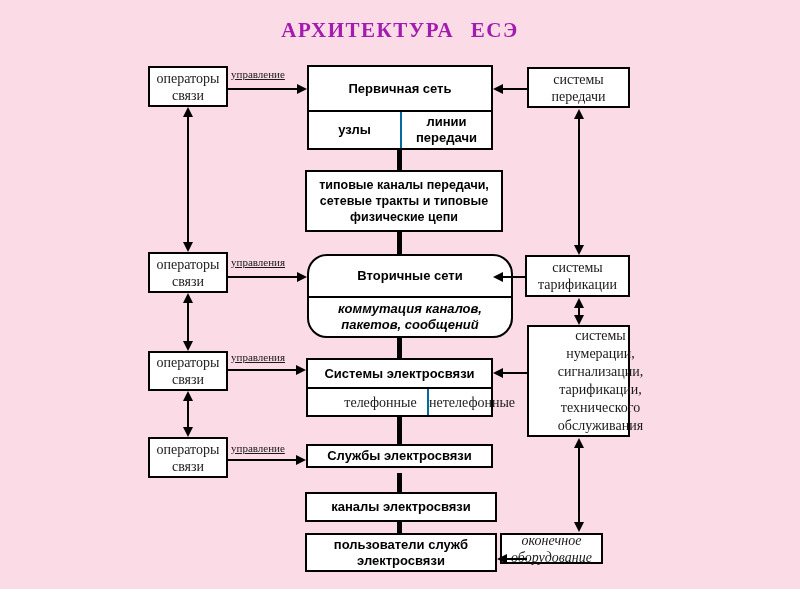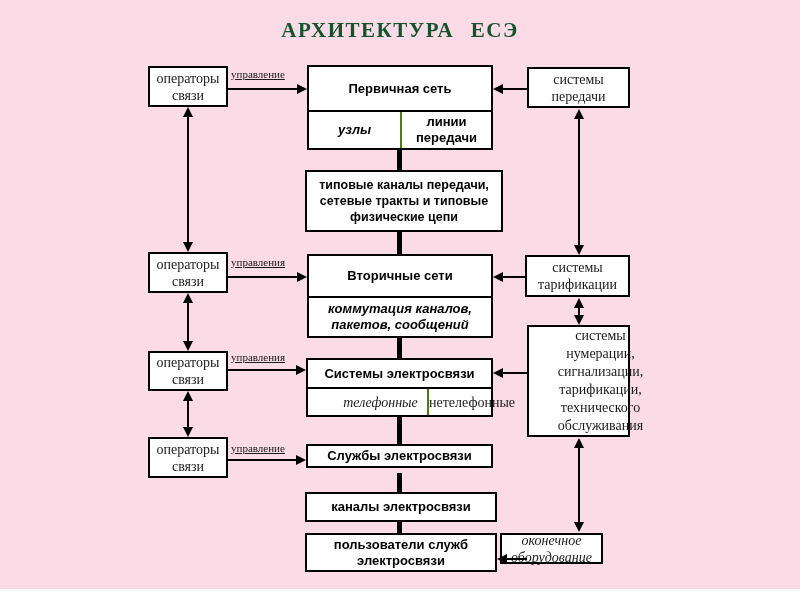--- a/index.html
+++ b/index.html
@@ -14,21 +14,21 @@
     position:absolute;left:0;top:589px;width:800px;height:11px;background:#ffffff;
   }
   .slide-title{
     position:absolute;left:0;top:18px;width:800px;
     text-align:center;
     font-family:"Liberation Serif", serif;
     font-weight:bold;
     font-size:21px;
     letter-spacing:1.5px;
     word-spacing:10px;
-    color:#14532d;
+    color:#a21caf;
   }
   .box{
     position:absolute;
     background:#ffffff;
     border:2px solid #000;
     box-sizing:border-box;
     display:flex;
     align-items:center;
     justify-content:center;
     text-align:center;
@@ -38,21 +38,21 @@
   .container-box{
     position:absolute;background:#fff;border:2px solid #000;box-sizing:border-box;
     display:flex;flex-direction:column;
   }
   .cb-header{
     flex:0 0 auto;display:flex;align-items:center;justify-content:center;
     border-bottom:2px solid #000;text-align:center;
   }
   .cb-row{flex:1 1 auto;display:flex;}
   .cb-cell{display:flex;align-items:center;justify-content:center;flex:1 1 auto;text-align:center;}
-  .cb-cell.first{border-right:2px solid #4d7c0f;font-style:italic;}
+  .cb-cell.first{border-right:2px solid #0369a1;}
   .cb-sub{flex:1 1 auto;display:flex;align-items:center;justify-content:center;text-align:center;}
   .hline,.vline,.thick{position:absolute;background:#000;}
   .ah{position:absolute;width:0;height:0;}
   .ah-right{border-top:5px solid transparent;border-bottom:5px solid transparent;border-left:10px solid #000;}
   .ah-left{border-top:5px solid transparent;border-bottom:5px solid transparent;border-right:10px solid #000;}
   .ah-up{border-left:5px solid transparent;border-right:5px solid transparent;border-bottom:10px solid #000;}
   .ah-down{border-left:5px solid transparent;border-right:5px solid transparent;border-top:10px solid #000;}
   .ctl-label{
     position:absolute;
     font-family:"Liberation Serif", serif;
@@ -92,21 +92,21 @@
     <div class="cb-row">
       <div class="cb-cell first sans-bold" style="flex:0 0 91px;">узлы</div>
       <div class="cb-cell sans-bold">линии передачи</div>
     </div>
   </div>
 
   <div class="box sans-bold" style="left:305px;top:170px;width:198px;height:62px;font-size:12.5px;line-height:16px;">
     <span>типовые каналы передачи, сетевые тракты и типовые физические цепи</span>
   </div>
 
-  <div class="container-box" style="left:307px;top:254px;width:186px;height:84px;">
+  <div class="container-box" style="left:307px;top:254px;width:206px;height:84px;border-radius:20px;">
     <div class="cb-header sans-bold" style="height:40px;">Вторичные сети</div>
     <div class="cb-sub sans-bold" style="padding:0 8px;font-style:italic;">коммутация каналов, пакетов, сообщений</div>
   </div>
 
   <div class="container-box" style="left:306px;top:358px;width:187px;height:59px;">
     <div class="cb-header sans-bold" style="height:27px;">Системы электросвязи</div>
     <div class="cb-row">
       <div class="cb-cell first serif-txt" style="flex:0 0 93px;padding-left:26px;">телефонные</div>
       <div class="cb-cell serif-txt">нетелефонные</div>
     </div>

